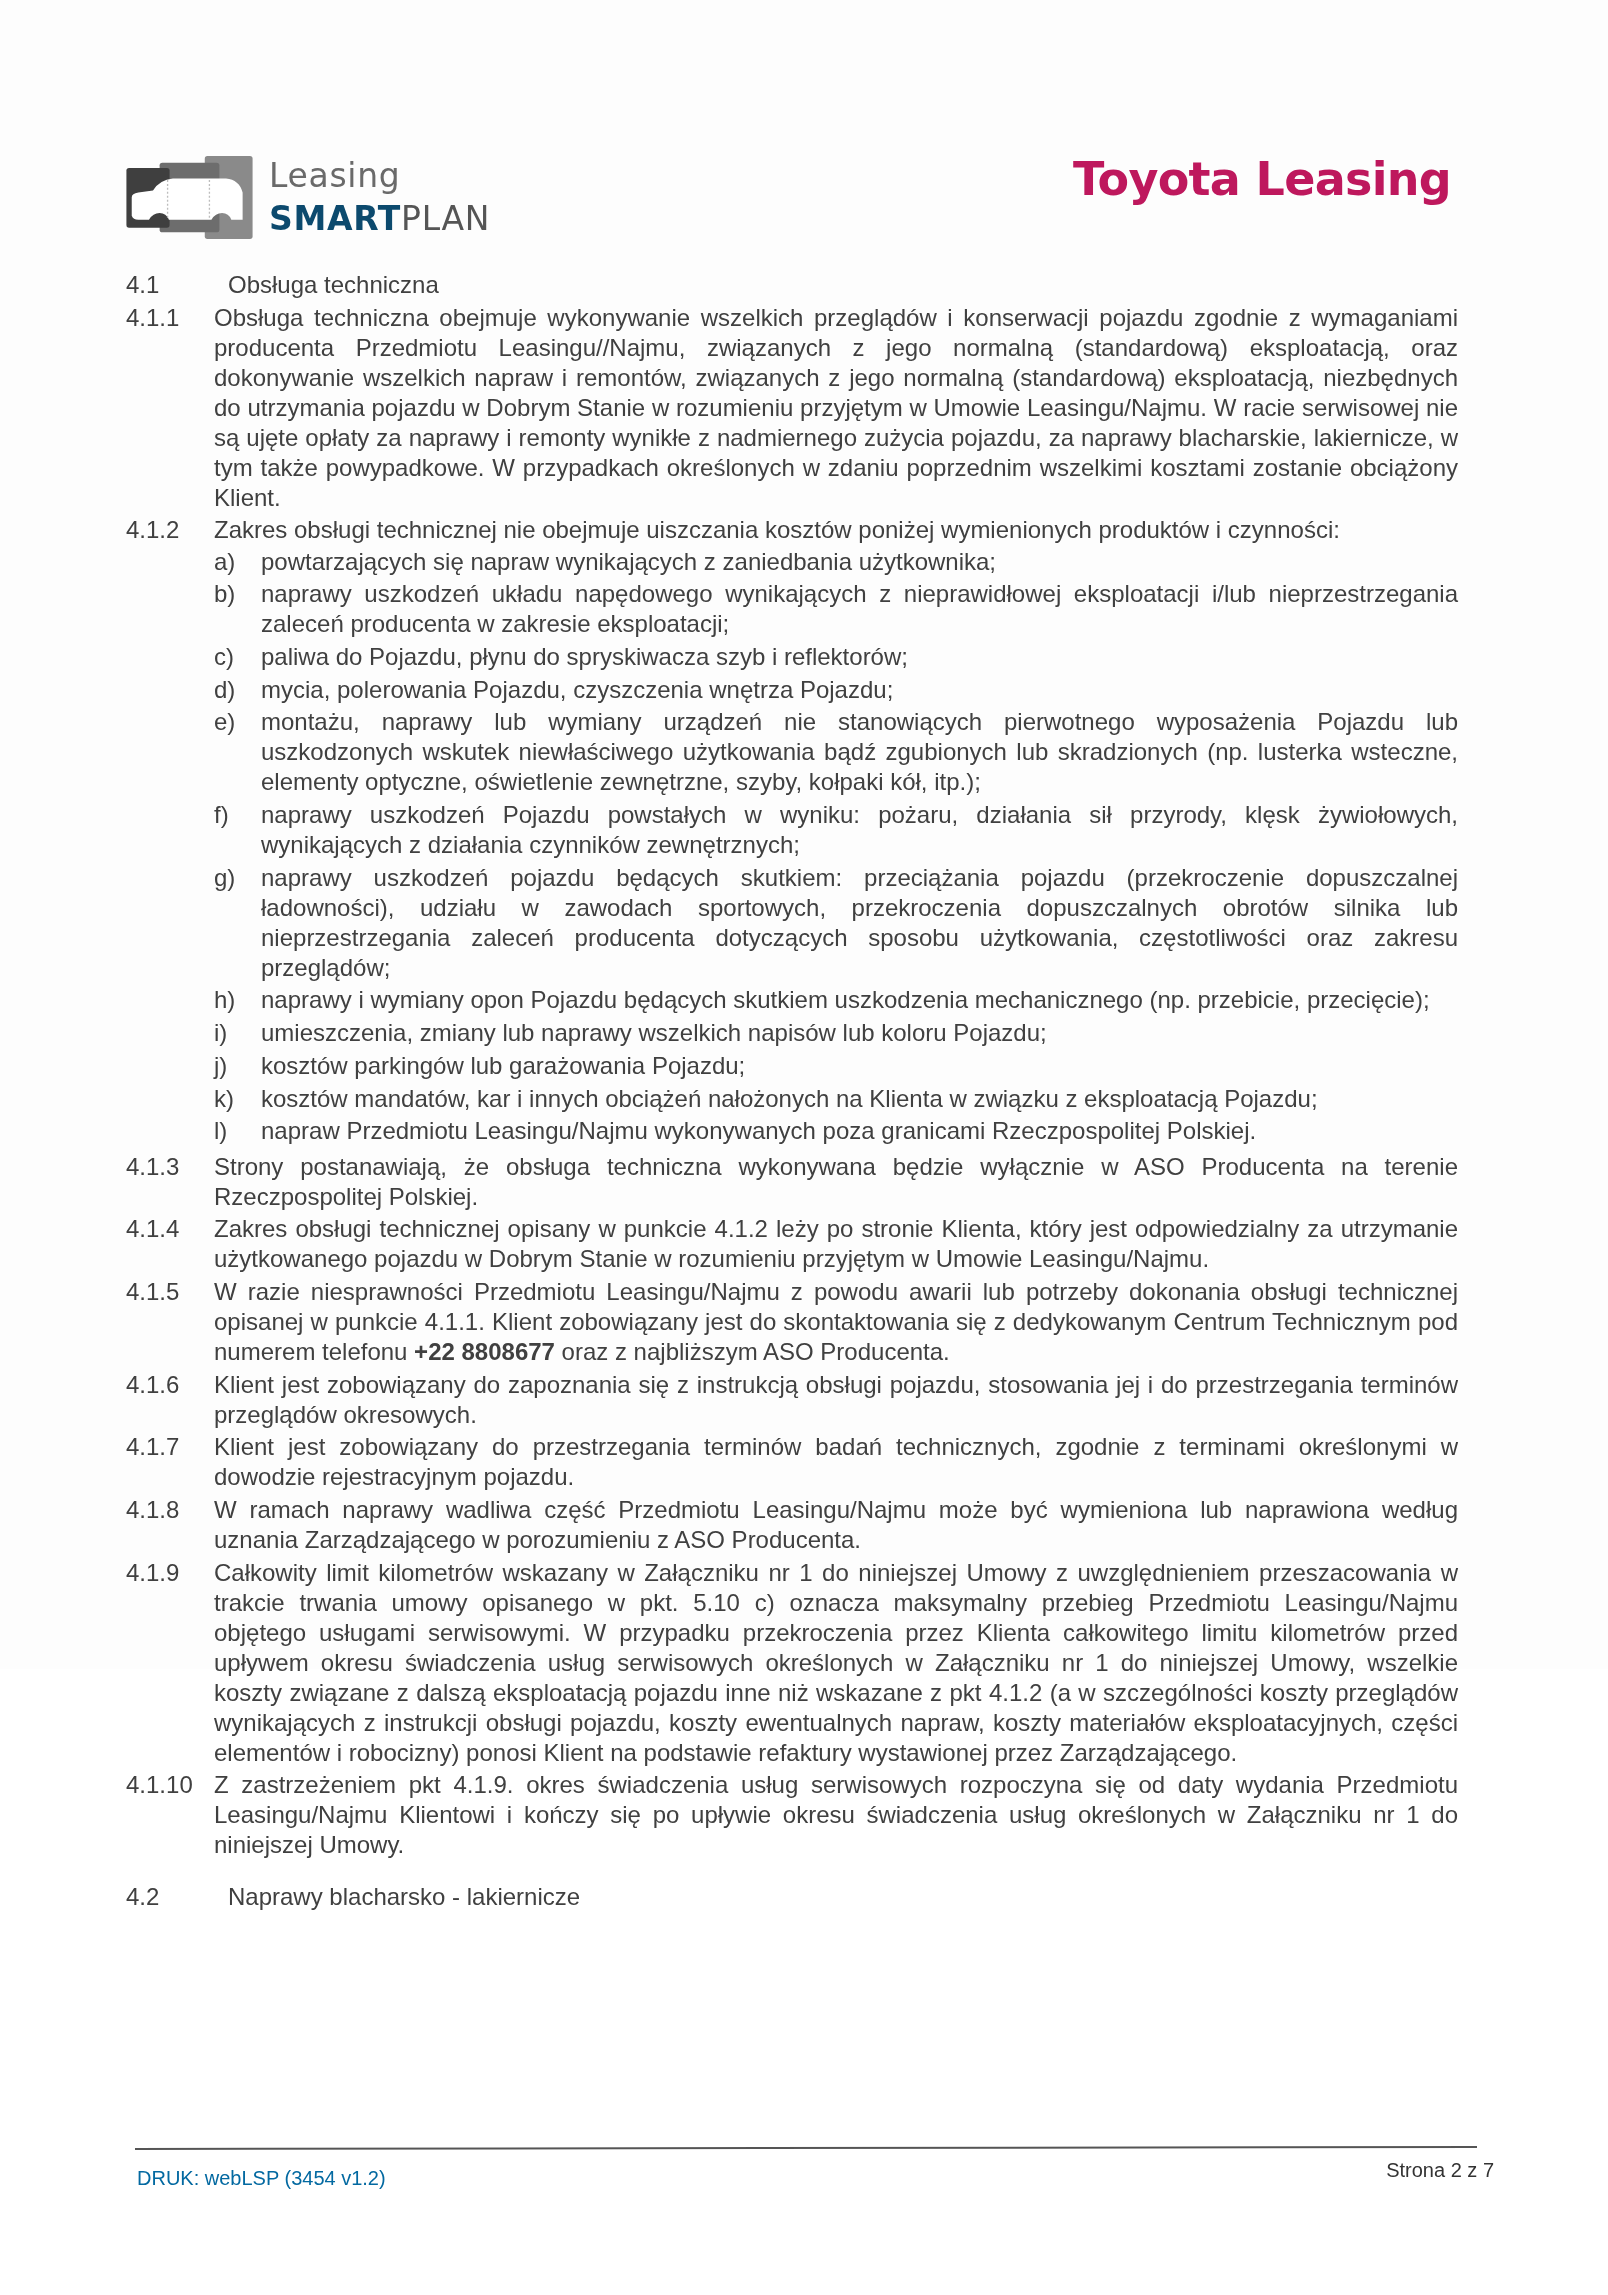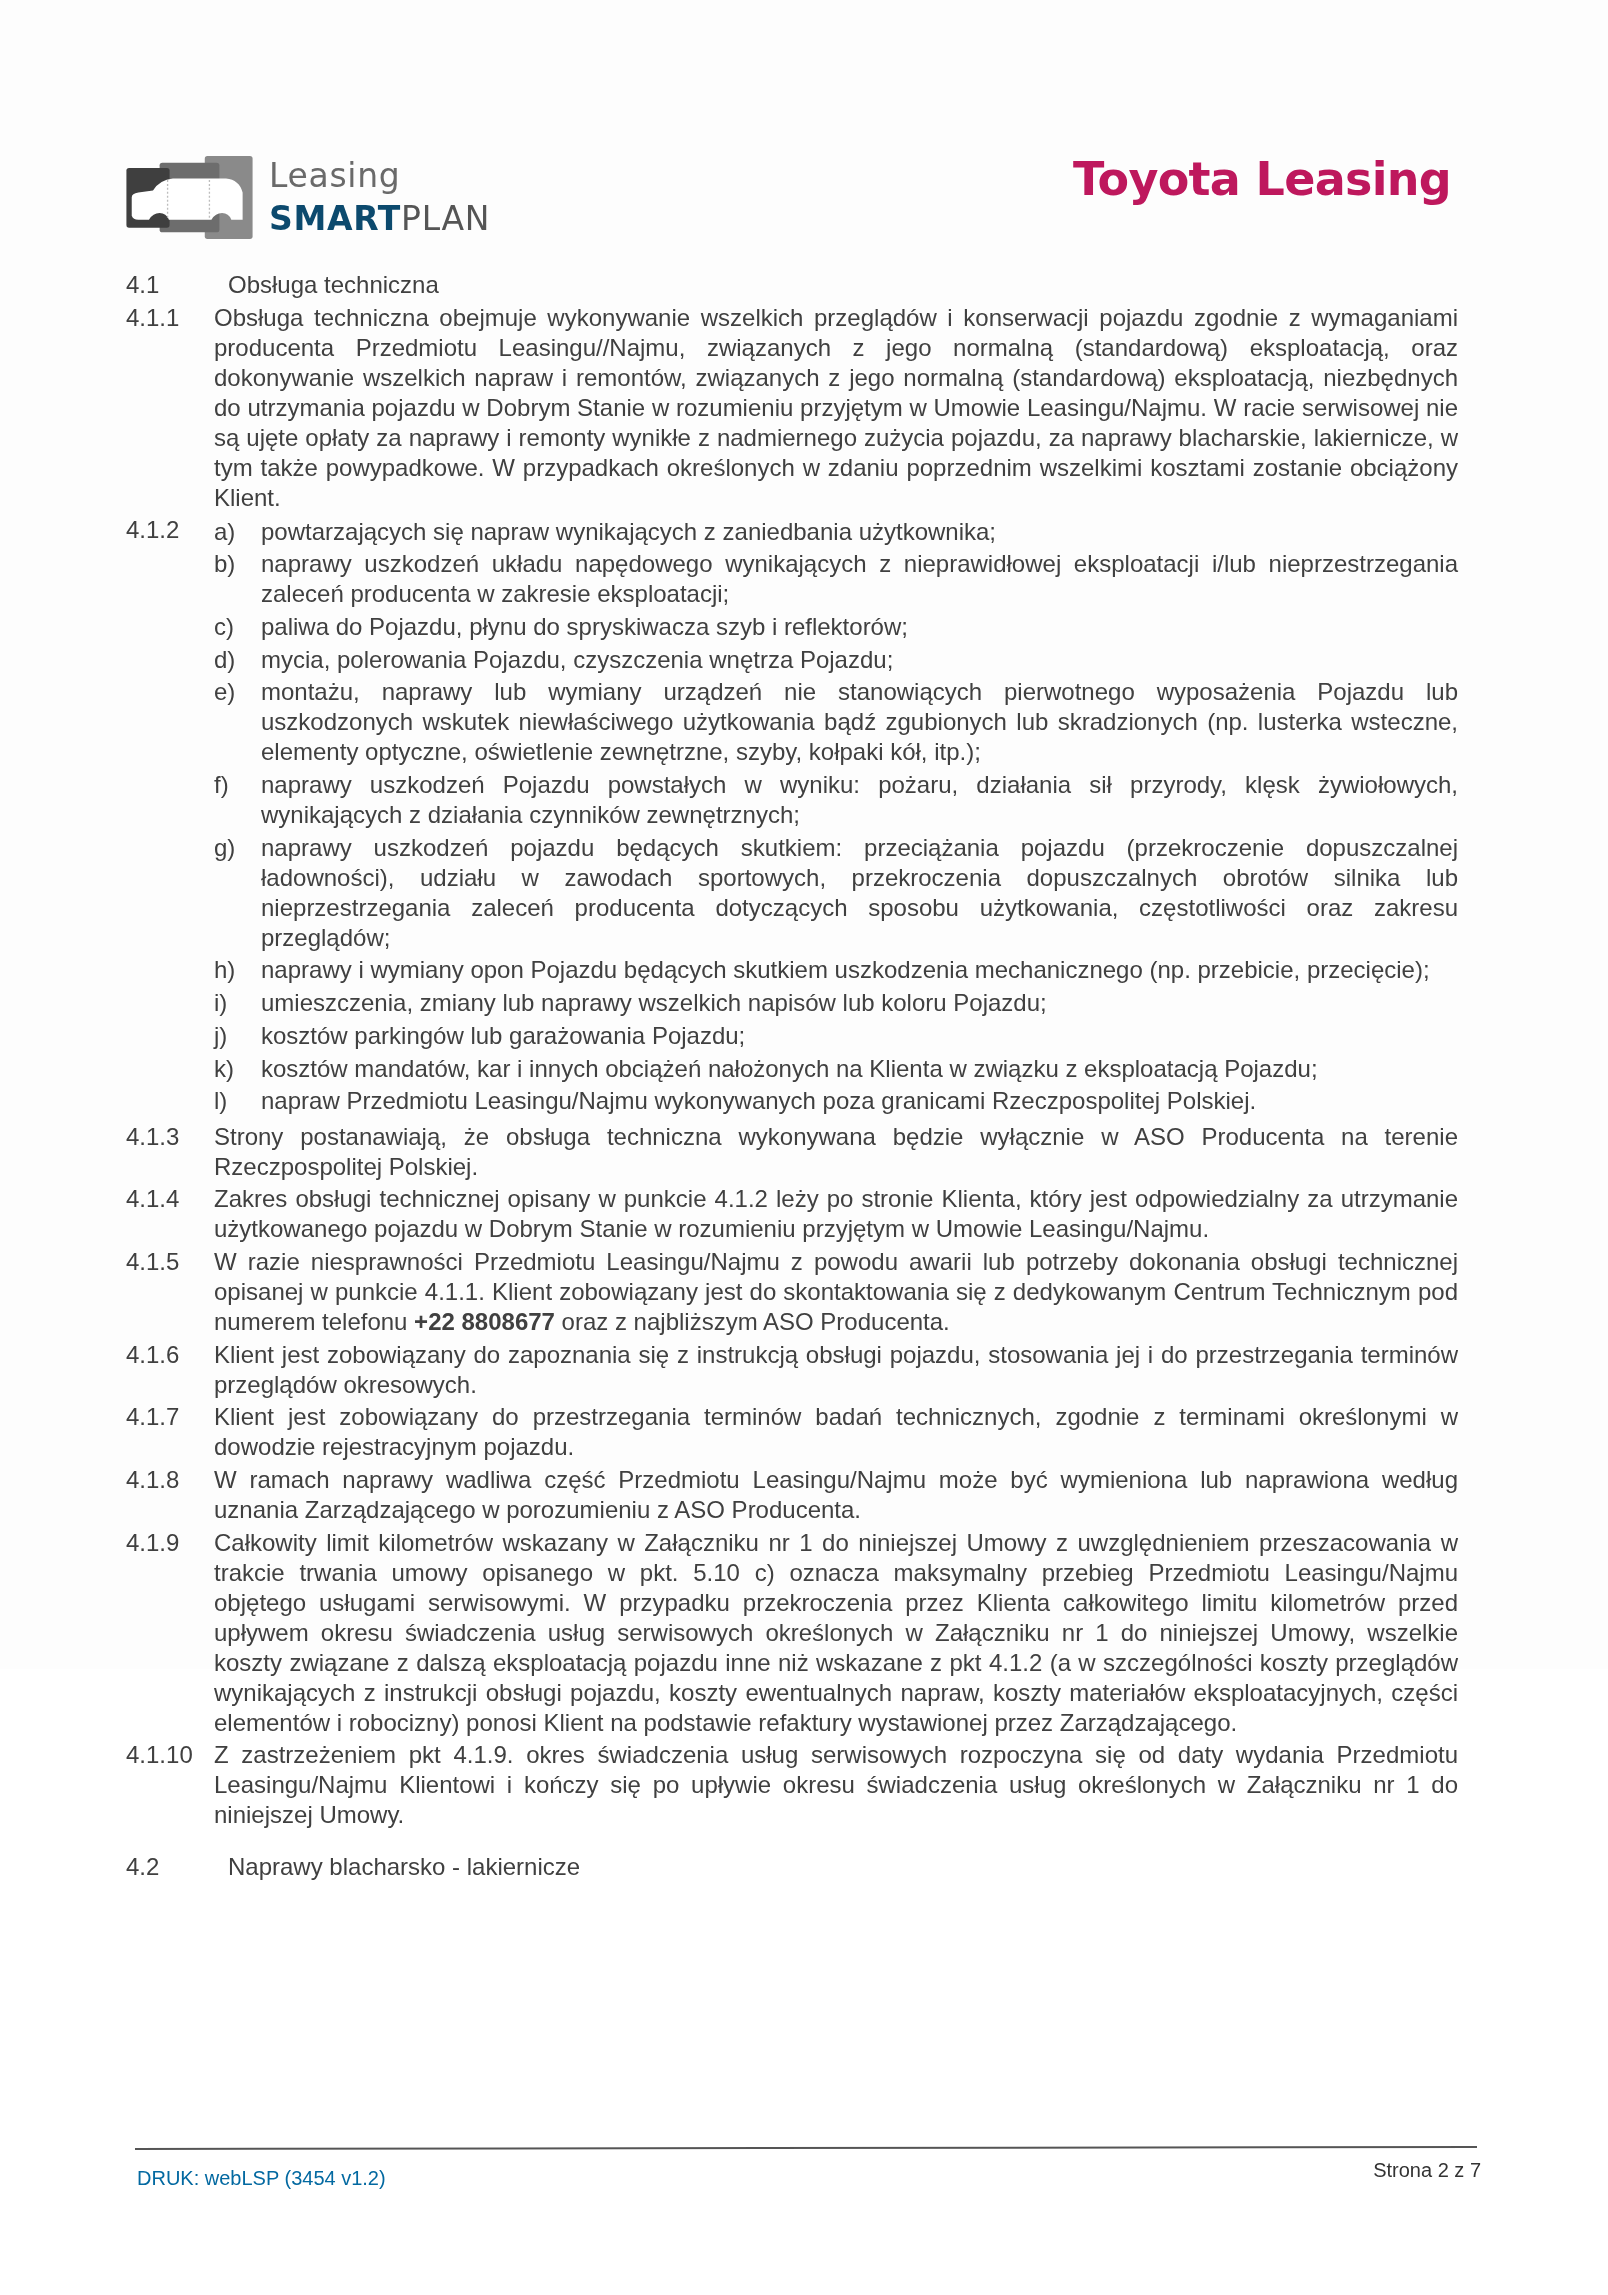--- a/index.html
+++ b/index.html
@@ -27,21 +27,21 @@
   .items { margin: 1.3px 0 0 0; }
   .item { display: flex; margin-bottom: 2.7px; }
   .lbl { width: 47px; flex: 0 0 47px; }
   .itxt { flex: 1; text-align: justify; }
   .gap { height: 18.7px; }
   b.ph { font-weight: bold; }
 
   
   .footer-rule { position: absolute; left: 135px; top: 2147px; width: 1342px; height: 2px; background: #555; transform: rotate(-0.08deg); }
   .footer-left { position: absolute; left: 137px; top: 2167px; font-size: 20px; color: #0369a1; }
-  .footer-right { position: absolute; right: 128px; top: 2159px; font-size: 20px; color: #333; }
+  .footer-right { position: absolute; right: 115px; top: 2159px; font-size: 20px; color: #333; }
 </style>
 </head>
 <body>
 
 <div class="page">
 
   <div class="logo">
     <div class="logo-mark">
       <svg width="127" height="83" viewBox="0 0 190 125">
         <rect x="118" y="0" width="72" height="125" rx="4" fill="#8a8a8a"></rect>
@@ -67,20 +67,21 @@
     </div>
 
     <div class="sec">
       <div class="num">4.1.1</div>
       <div class="txt">Obsługa techniczna obejmuje wykonywanie wszelkich przeglądów i konserwacji pojazdu zgodnie z wymaganiami producenta Przedmiotu Leasingu//Najmu, związanych z jego normalną (standardową) eksploatacją, oraz dokonywanie wszelkich napraw i remontów, związanych z jego normalną (standardową) eksploatacją, niezbędnych do utrzymania pojazdu w Dobrym Stanie w rozumieniu przyjętym w Umowie Leasingu/Najmu. W racie serwisowej nie są ujęte opłaty za naprawy i remonty wynikłe z nadmiernego zużycia pojazdu, za naprawy blacharskie, lakiernicze, w tym także powypadkowe. W przypadkach określonych w zdaniu poprzednim wszelkimi kosztami zostanie obciążony Klient.</div>
     </div>
 
     <div class="sec">
       <div class="num">4.1.2</div>
       <div class="txt">
+        <div>Zakres obsługi technicznej nie obejmuje uiszczania kosztów poniżej wymienionych produktów i czynności:</div>
         <div class="items">
           <div class="item">
               <span class="lbl">a)</span>
               <span class="itxt">powtarzających się napraw wynikających z zaniedbania użytkownika;</span>
             </div>
           <div class="item">
               <span class="lbl">b)</span>
               <span class="itxt">naprawy uszkodzeń układu napędowego wynikających z nieprawidłowej eksploatacji i/lub nieprzestrzegania zaleceń producenta w zakresie eksploatacji;</span>
             </div>
           <div class="item">

